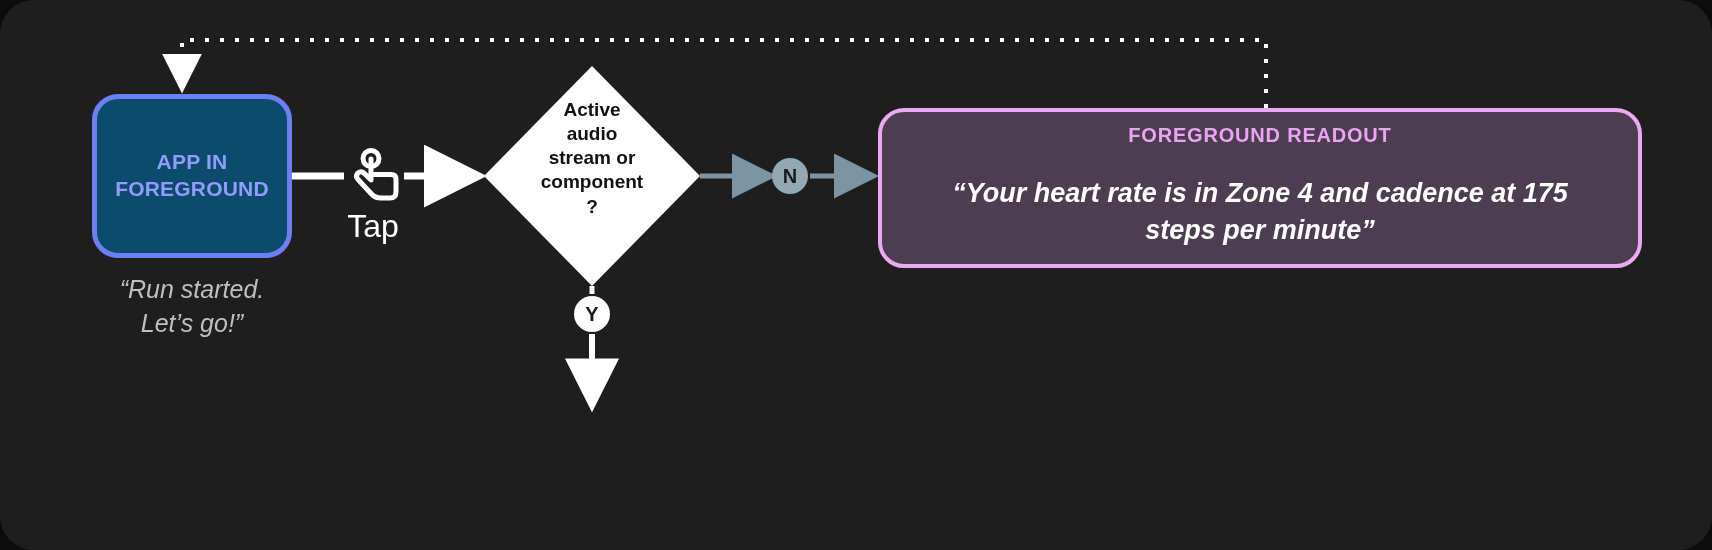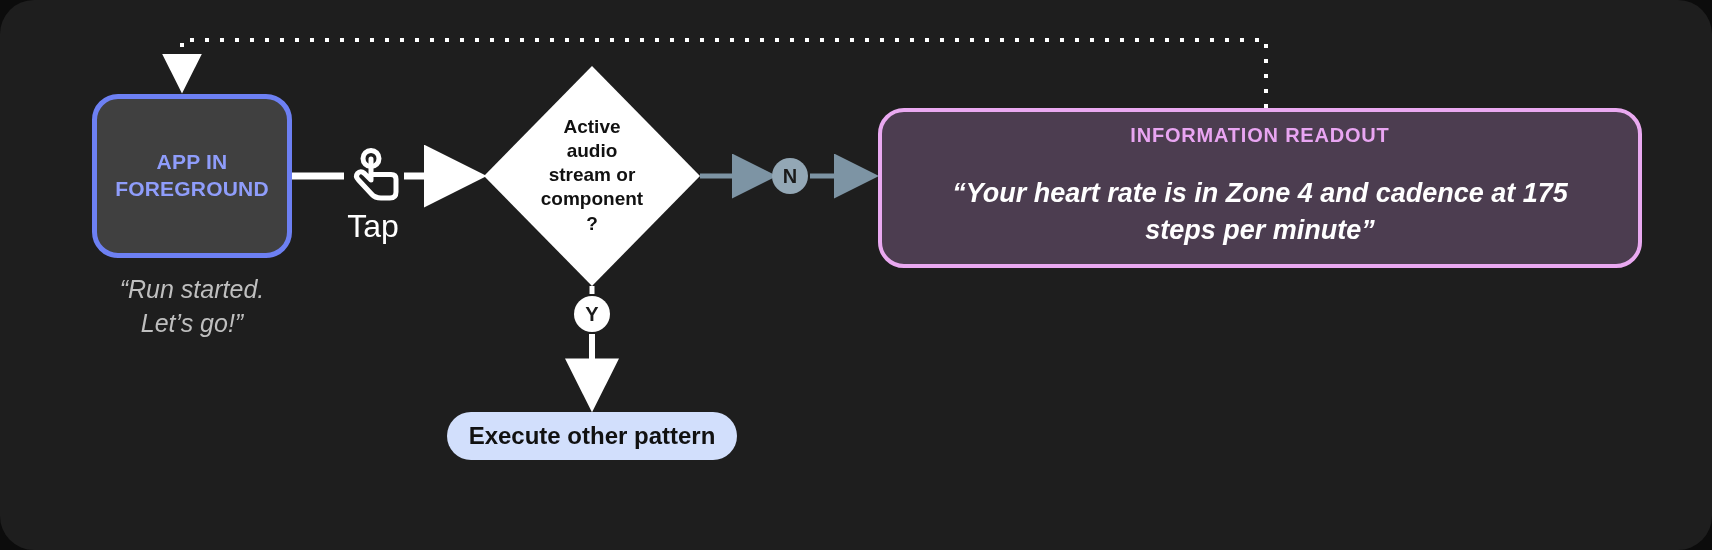--- a/index.html
+++ b/index.html
@@ -32,21 +32,21 @@
   }
 
   
   .app-node {
     position: absolute;
     left: 92px;
     top: 94px;
     width: 200px;
     height: 164px;
     box-sizing: border-box;
-    background: #404040;
+    background: #0c4a6e;
     border: 5px solid #6d80f3;
     border-radius: 26px;
     display: flex;
     align-items: center;
     justify-content: center;
   }
   .app-node-label {
     color: #8f9dfb;
     font-weight: bold;
     font-size: 21px;
@@ -84,21 +84,21 @@
     width: 110px;
     text-align: center;
     color: #ffffff;
     font-size: 32px;
   }
 
   
   .diamond-text {
     position: absolute;
     left: 512px;
-    top: 115px;
+    top: 98px;
     width: 160px;
     text-align: center;
     color: #111111;
     font-weight: bold;
     font-size: 19px;
     line-height: 1.27;
     white-space: pre-line;
   }
 
   
@@ -233,21 +233,18 @@
 ?</div>
 
   <div class="branch-badge badge-n">
     <span>N</span>
   </div>
   <div class="branch-badge badge-y">
     <span>Y</span>
   </div>
 
   <div class="readout">
-    <div class="readout-title">INFORMATION READOUT</div>
+    <div class="readout-title">FOREGROUND READOUT</div>
     <div class="readout-body">“Your heart rate is in Zone 4 and cadence at 175 steps per minute”</div>
   </div>
 
-  <div class="pill">
-    <span>Execute other pattern</span>
-  </div>
 
 </div>
 
 </body></html>

